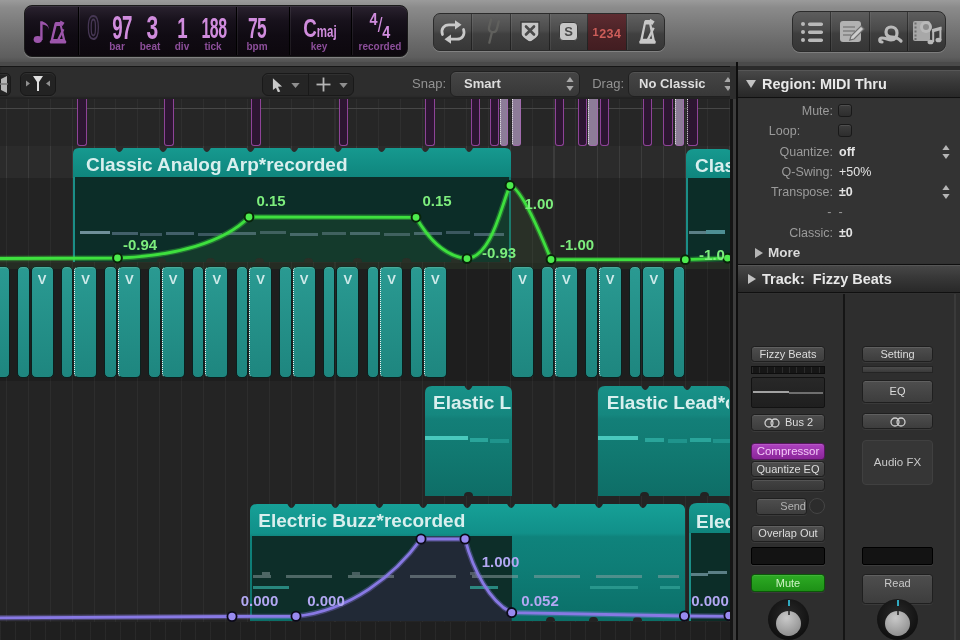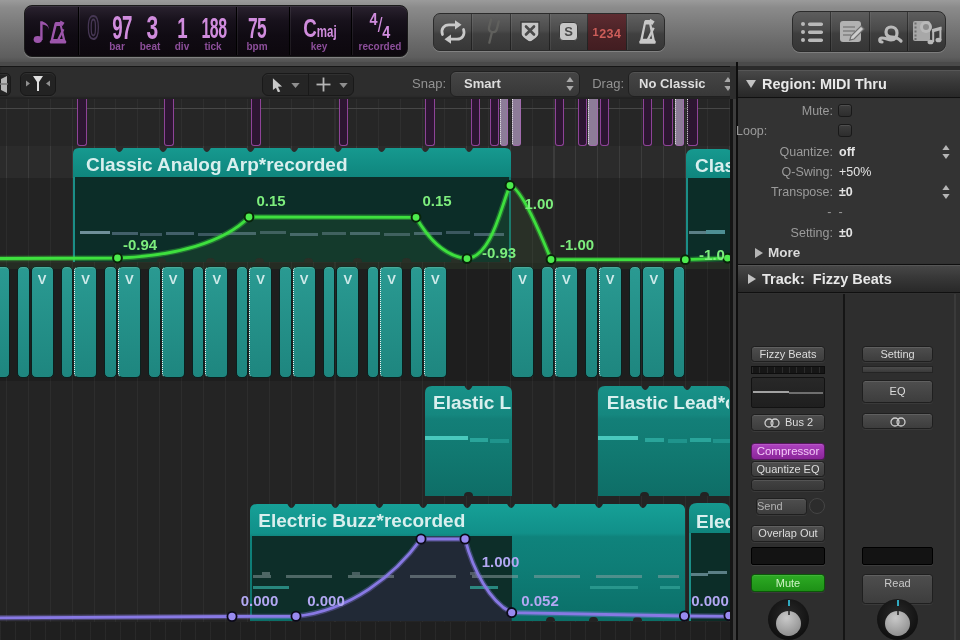--- a/index.html
+++ b/index.html
@@ -485,38 +485,38 @@
 
 <div class="abs" style="left:738px;top:70px;width:222px;height:28px;
  background:linear-gradient(180deg,#484848,#383838 45%,#282828);border-top:1px solid #575757;border-bottom:1px solid #101010;"></div>
 <svg class="abs" style="left:746px;top:80px;" width="10" height="8" viewBox="0 0 10 8">
       <path d="M0 0 h10 l-5 8 z" fill="#c2c2c2"></path>
     </svg>
 <div class="abs" style="left:762px;top:76px;font-size:14.5px;font-weight:bold;color:#e8e8e8;">Region: MIDI Thru</div>
 <div class="abs" style="left:738px;top:99px;width:222px;height:164px;background:#333333;"></div>
     <div class="abs" style="left:736px;top:103px;width:97px;height:16px;text-align:right;font-size:12.5px;color:#9b9b9b;line-height:16px;">Mute:</div>
     <div class="abs" style="left:838px;top:104px;width:14px;height:13px;border-radius:3px;background:linear-gradient(180deg,#3e3e3e,#2d2d2d);border:1px solid #191919;box-shadow:inset 0 1px 0 rgba(255,255,255,0.09);"></div>
-    <div class="abs" style="left:736px;top:123px;width:97px;height:16px;text-align:left;font-size:12.5px;color:#9b9b9b;line-height:16px;">Loop:</div>
+    <div class="abs" style="left:736px;top:123px;width:97px;height:16px;text-align:center;font-size:12.5px;color:#9b9b9b;line-height:16px;">Loop:</div>
     <div class="abs" style="left:838px;top:124px;width:14px;height:13px;border-radius:3px;background:linear-gradient(180deg,#3e3e3e,#2d2d2d);border:1px solid #191919;box-shadow:inset 0 1px 0 rgba(255,255,255,0.09);"></div>
     <div class="abs" style="left:736px;top:143.5px;width:97px;height:16px;text-align:right;font-size:12.5px;color:#9b9b9b;line-height:16px;">Quantize:</div>
     <div class="abs" style="left:839px;top:143.5px;height:16px;font-size:12.5px;font-weight:bold;color:#e4e4e4;line-height:16px;">off</div>
     <svg class="abs" style="left:942px;top:144.5px;" width="8" height="14" viewBox="0 0 8 14">
       <path d="M4 0 L7.6 5 H0.4 Z" fill="#b5b5b5"></path>
       <path d="M4 14 L0.4 9 H7.6 Z" fill="#b5b5b5"></path>
     </svg>
     <div class="abs" style="left:736px;top:163.5px;width:97px;height:16px;text-align:right;font-size:12.5px;color:#9b9b9b;line-height:16px;">Q-Swing:</div>
     <div class="abs" style="left:839px;top:163.5px;height:16px;font-size:12.5px;font-weight:normal;color:#e4e4e4;line-height:16px;">+50%</div>
     <div class="abs" style="left:736px;top:184px;width:97px;height:16px;text-align:right;font-size:12.5px;color:#9b9b9b;line-height:16px;">Transpose:</div>
     <div class="abs" style="left:839px;top:184px;height:16px;font-size:12.5px;font-weight:bold;color:#e4e4e4;line-height:16px;">±0</div>
     <svg class="abs" style="left:942px;top:185px;" width="8" height="14" viewBox="0 0 8 14">
       <path d="M4 0 L7.6 5 H0.4 Z" fill="#b5b5b5"></path>
       <path d="M4 14 L0.4 9 H7.6 Z" fill="#b5b5b5"></path>
     </svg>
     <div class="abs" style="left:800px;top:204.5px;width:70px;text-align:center;font-size:12.5px;color:#9b9b9b;">-&nbsp;&nbsp;-</div>
-    <div class="abs" style="left:736px;top:225px;width:97px;height:16px;text-align:right;font-size:12.5px;color:#9b9b9b;line-height:16px;">Setting:</div>
+    <div class="abs" style="left:736px;top:225px;width:97px;height:16px;text-align:right;font-size:12.5px;color:#9b9b9b;line-height:16px;">Classic:</div>
     <div class="abs" style="left:839px;top:225px;height:16px;font-size:12.5px;font-weight:bold;color:#e4e4e4;line-height:16px;">±0</div>
     <svg class="abs" style="left:755px;top:248px;" width="8" height="10" viewBox="0 0 8 10">
       <path d="M0 0 v10 l8-5 z" fill="#b5b5b5"></path>
     </svg>
 <div class="abs" style="left:768px;top:245px;font-size:13.5px;font-weight:bold;color:#dadada;">More</div>
 <div class="abs" style="left:738px;top:264px;width:222px;height:29px;
  background:linear-gradient(180deg,#484848,#383838 45%,#282828);border-top:1px solid #0f0f0f;border-bottom:1px solid #101010;box-shadow:inset 0 1px 0 #565656;"></div>
 <svg class="abs" style="left:748px;top:274px;" width="8" height="10" viewBox="0 0 8 10">
       <path d="M0 0 v10 l8-5 z" fill="#c2c2c2"></path>
     </svg>
@@ -531,34 +531,36 @@
     <div class="abs" style="left:751px;top:377px;width:74px;height:31px;background:linear-gradient(180deg,#282828,#1f1f1f);border:1px solid #121212;border-radius:2px;"></div>
 <div class="abs" style="left:753px;top:391px;width:36px;height:2px;background:#a2a2a2;"></div>
 <div class="abs" style="left:789px;top:392px;width:34px;height:2px;background:#6f6f6f;"></div>
     <div class="abs" style="left:751px;top:414px;width:74px;height:17px;border-radius:3.5px;background:linear-gradient(180deg,#4e4e4e,#3d3d3d);border:1px solid #1f1f1f;box-shadow:0 1px 0 rgba(255,255,255,0.06), inset 0 1px 0 rgba(255,255,255,0.1);text-align:center;line-height:15px;font-size:11px;font-weight:normal;color:#dcdcdc;white-space:nowrap;overflow:hidden;"><span style="margin-right:4px;"><svg width="18" height="10" viewBox="0 0 18 10" style="vertical-align:middle;">
 <circle cx="6" cy="5" r="4" fill="none" stroke="#cdcdcd" stroke-width="1.3"></circle>
 <circle cx="12" cy="5" r="4" fill="none" stroke="#cdcdcd" stroke-width="1.3"></circle>
         </svg></span>Bus 2</div>
     <div class="abs" style="left:751px;top:442.5px;width:74px;height:17px;border-radius:3.5px;background:linear-gradient(180deg,#ae43c0,#8a2599);border:1px solid #581561;box-shadow:0 1px 0 rgba(255,255,255,0.06), inset 0 1px 0 rgba(255,255,255,0.1);text-align:center;line-height:15px;font-size:11.5px;font-weight:normal;color:#f3c8f7;white-space:nowrap;overflow:hidden;">Compressor</div>
     <div class="abs" style="left:751px;top:461px;width:74px;height:16px;border-radius:3.5px;background:linear-gradient(180deg,#4e4e4e,#3d3d3d);border:1px solid #1f1f1f;box-shadow:0 1px 0 rgba(255,255,255,0.06), inset 0 1px 0 rgba(255,255,255,0.1);text-align:center;line-height:14px;font-size:11px;font-weight:normal;color:#dcdcdc;white-space:nowrap;overflow:hidden;">Quantize EQ</div>
     <div class="abs" style="left:751px;top:478.5px;width:74px;height:12px;border-radius:3.5px;background:linear-gradient(180deg,#424242,#383838);border:1px solid #1f1f1f;box-shadow:0 1px 0 rgba(255,255,255,0.06), inset 0 1px 0 rgba(255,255,255,0.1);text-align:center;line-height:10px;font-size:11px;font-weight:normal;color:#dcdcdc;white-space:nowrap;overflow:hidden;"></div>
-    <div class="abs" style="left:756px;top:497.5px;width:51px;height:17px;border-radius:3.5px;background:linear-gradient(180deg,#4e4e4e,#3d3d3d);border:1px solid #1f1f1f;box-shadow:0 1px 0 rgba(255,255,255,0.06), inset 0 1px 0 rgba(255,255,255,0.1);text-align:left;line-height:15px;font-size:11px;font-weight:normal;color:#b2b2b2;white-space:nowrap;overflow:hidden;">Send</div>
+    <div class="abs" style="left:756px;top:497.5px;width:51px;height:17px;border-radius:3.5px;background:linear-gradient(180deg,#4e4e4e,#3d3d3d);border:1px solid #1f1f1f;box-shadow:0 1px 0 rgba(255,255,255,0.06), inset 0 1px 0 rgba(255,255,255,0.1);text-align:right;line-height:15px;font-size:11px;font-weight:normal;color:#b2b2b2;white-space:nowrap;overflow:hidden;">Send</div>
     <div class="abs" style="left:809px;top:498px;width:16px;height:16px;border-radius:50%;background:#2c2c2c;border:1.5px solid #454545;"></div>
     <div class="abs" style="left:751px;top:525px;width:74px;height:17px;border-radius:3.5px;background:linear-gradient(180deg,#4e4e4e,#3d3d3d);border:1px solid #1f1f1f;box-shadow:0 1px 0 rgba(255,255,255,0.06), inset 0 1px 0 rgba(255,255,255,0.1);text-align:center;line-height:15px;font-size:11px;font-weight:normal;color:#dcdcdc;white-space:nowrap;overflow:hidden;">Overlap Out</div>
     <div class="abs" style="left:751px;top:547px;width:74px;height:18px;background:#131313;border:1px solid #000;border-radius:2px;box-shadow:0 1px 0 rgba(255,255,255,0.07);"></div>
     <div class="abs" style="left:751px;top:573.5px;width:74px;height:18px;border-radius:3.5px;background:linear-gradient(180deg,#2dab24,#1d9016);border:1px solid #0b5708;box-shadow:0 1px 0 rgba(255,255,255,0.06), inset 0 1px 0 rgba(255,255,255,0.1);text-align:center;line-height:16px;font-size:11px;font-weight:normal;color:#cdf3c5;white-space:nowrap;overflow:hidden;">Mute</div>
 <div class="abs" style="left:768px;top:599px;width:41px;height:41px;border-radius:50%;background:radial-gradient(circle at 50% 40%,#2a2a2a,#111 70%);"></div>
 <div class="abs" style="left:787.5px;top:600px;width:2px;height:6px;background:#2fa9c0;"></div>
 <div class="abs" style="left:776px;top:610.5px;width:25px;height:25px;border-radius:50%;background:radial-gradient(circle at 42% 28%,#c9c9c9,#969696 70%,#828282);"></div>
 <div class="abs" style="left:787.5px;top:610.5px;width:2px;height:4px;background:#474747;"></div>
 <div class="abs" style="left:862px;top:345.5px;width:71px;height:16px;border-radius:3.5px;background:linear-gradient(180deg,#4e4e4e,#3d3d3d);border:1px solid #1f1f1f;box-shadow:0 1px 0 rgba(255,255,255,0.06), inset 0 1px 0 rgba(255,255,255,0.1);text-align:center;line-height:14px;font-size:11px;font-weight:normal;color:#dcdcdc;white-space:nowrap;overflow:hidden;">Setting</div>
     <div class="abs" style="left:862px;top:366px;width:71px;height:7px;background:linear-gradient(180deg,#4c4c4c,#3a3a3a);border:1px solid #242424;"></div>
     <div class="abs" style="left:862px;top:379.5px;width:71px;height:23px;border-radius:3.5px;background:linear-gradient(180deg,#4e4e4e,#3d3d3d);border:1px solid #1f1f1f;box-shadow:0 1px 0 rgba(255,255,255,0.06), inset 0 1px 0 rgba(255,255,255,0.1);text-align:center;line-height:21px;font-size:11px;font-weight:normal;color:#dcdcdc;white-space:nowrap;overflow:hidden;">EQ</div>
     <div class="abs" style="left:862px;top:413px;width:71px;height:16px;border-radius:3.5px;background:linear-gradient(180deg,#4e4e4e,#3d3d3d);border:1px solid #1f1f1f;box-shadow:0 1px 0 rgba(255,255,255,0.06), inset 0 1px 0 rgba(255,255,255,0.1);text-align:center;line-height:14px;font-size:11px;font-weight:normal;color:#dcdcdc;white-space:nowrap;overflow:hidden;"><svg width="18" height="10" viewBox="0 0 18 10" style="vertical-align:middle;">
 <circle cx="6" cy="5" r="4" fill="none" stroke="#cdcdcd" stroke-width="1.3"></circle>
 <circle cx="12" cy="5" r="4" fill="none" stroke="#cdcdcd" stroke-width="1.3"></circle>
       </svg></div>
+    <div class="abs" style="left:862px;top:440px;width:71px;height:45px;border-radius:4px;background:#363636;border:1px solid #404040;
+ text-align:center;line-height:43px;font-size:11.5px;color:#c9c9c9;">Audio FX</div>
     <div class="abs" style="left:862px;top:547px;width:71px;height:18px;background:#131313;border:1px solid #000;border-radius:2px;box-shadow:0 1px 0 rgba(255,255,255,0.07);"></div>
     <div class="abs" style="left:862px;top:573.5px;width:71px;height:30px;border-radius:3.5px;background:linear-gradient(180deg,#4e4e4e,#3d3d3d);border:1px solid #1f1f1f;box-shadow:0 1px 0 rgba(255,255,255,0.06), inset 0 1px 0 rgba(255,255,255,0.1);text-align:center;line-height:16px;font-size:11px;font-weight:normal;color:#c9c9c9;white-space:nowrap;overflow:hidden;">Read</div>
 <div class="abs" style="left:877px;top:599px;width:41px;height:41px;border-radius:50%;background:radial-gradient(circle at 50% 40%,#2a2a2a,#111 70%);"></div>
 <div class="abs" style="left:896.5px;top:600px;width:2px;height:6px;background:#2fa9c0;"></div>
 <div class="abs" style="left:885px;top:610.5px;width:25px;height:25px;border-radius:50%;background:radial-gradient(circle at 42% 28%,#c9c9c9,#969696 70%,#828282);"></div>
 <div class="abs" style="left:896.5px;top:610.5px;width:2px;height:4px;background:#474747;"></div>
 </div>
 </body></html>

